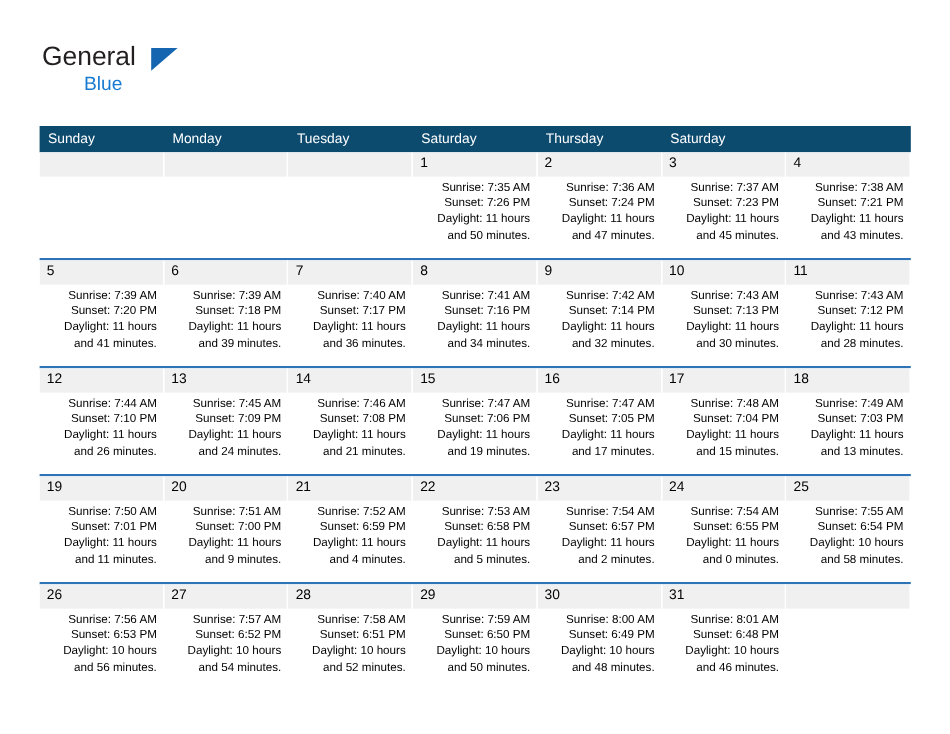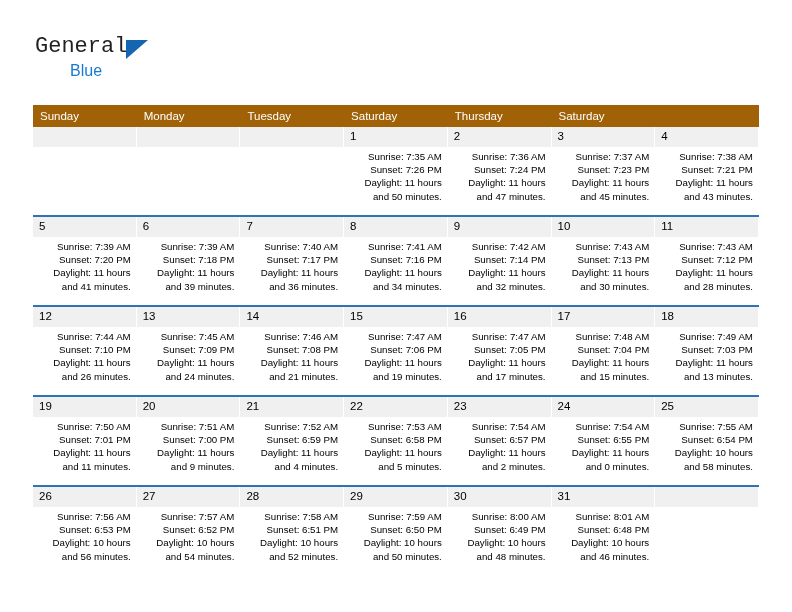--- a/index.html
+++ b/index.html
@@ -38,21 +38,20 @@
     height: 60px;
   }
   .logo-general {
     position: absolute;
     left: 2px;
     top: 8px;
     font-size: 22px;
     color: #231f20;
     letter-spacing: 0px;
     line-height: 22px;
-    font-family: Liberation Mono, monospace;
   }
   .logo-tri {
     position: absolute;
     left: 93px;
     top: 12px;
     width: 0;
     height: 0;
     border-left: 22px solid #1565b0;
     border-bottom: 19px solid transparent;
   }
@@ -87,21 +86,21 @@
 
   
   .calendar {
     position: absolute;
     left: 33px;
     top: 105px;
     width: 726px;
   }
   .dow-row {
     display: flex;
-    background: #a16207;
+    background: #0c4a6e;
     height: 22px;
   }
   .dow {
     flex: 0 0 103.714px;
     width: 103.714px;
     box-sizing: border-box;
     padding-left: 7px;
     color: #ffffff;
     font-size: 11.5px;
     line-height: 22px;

